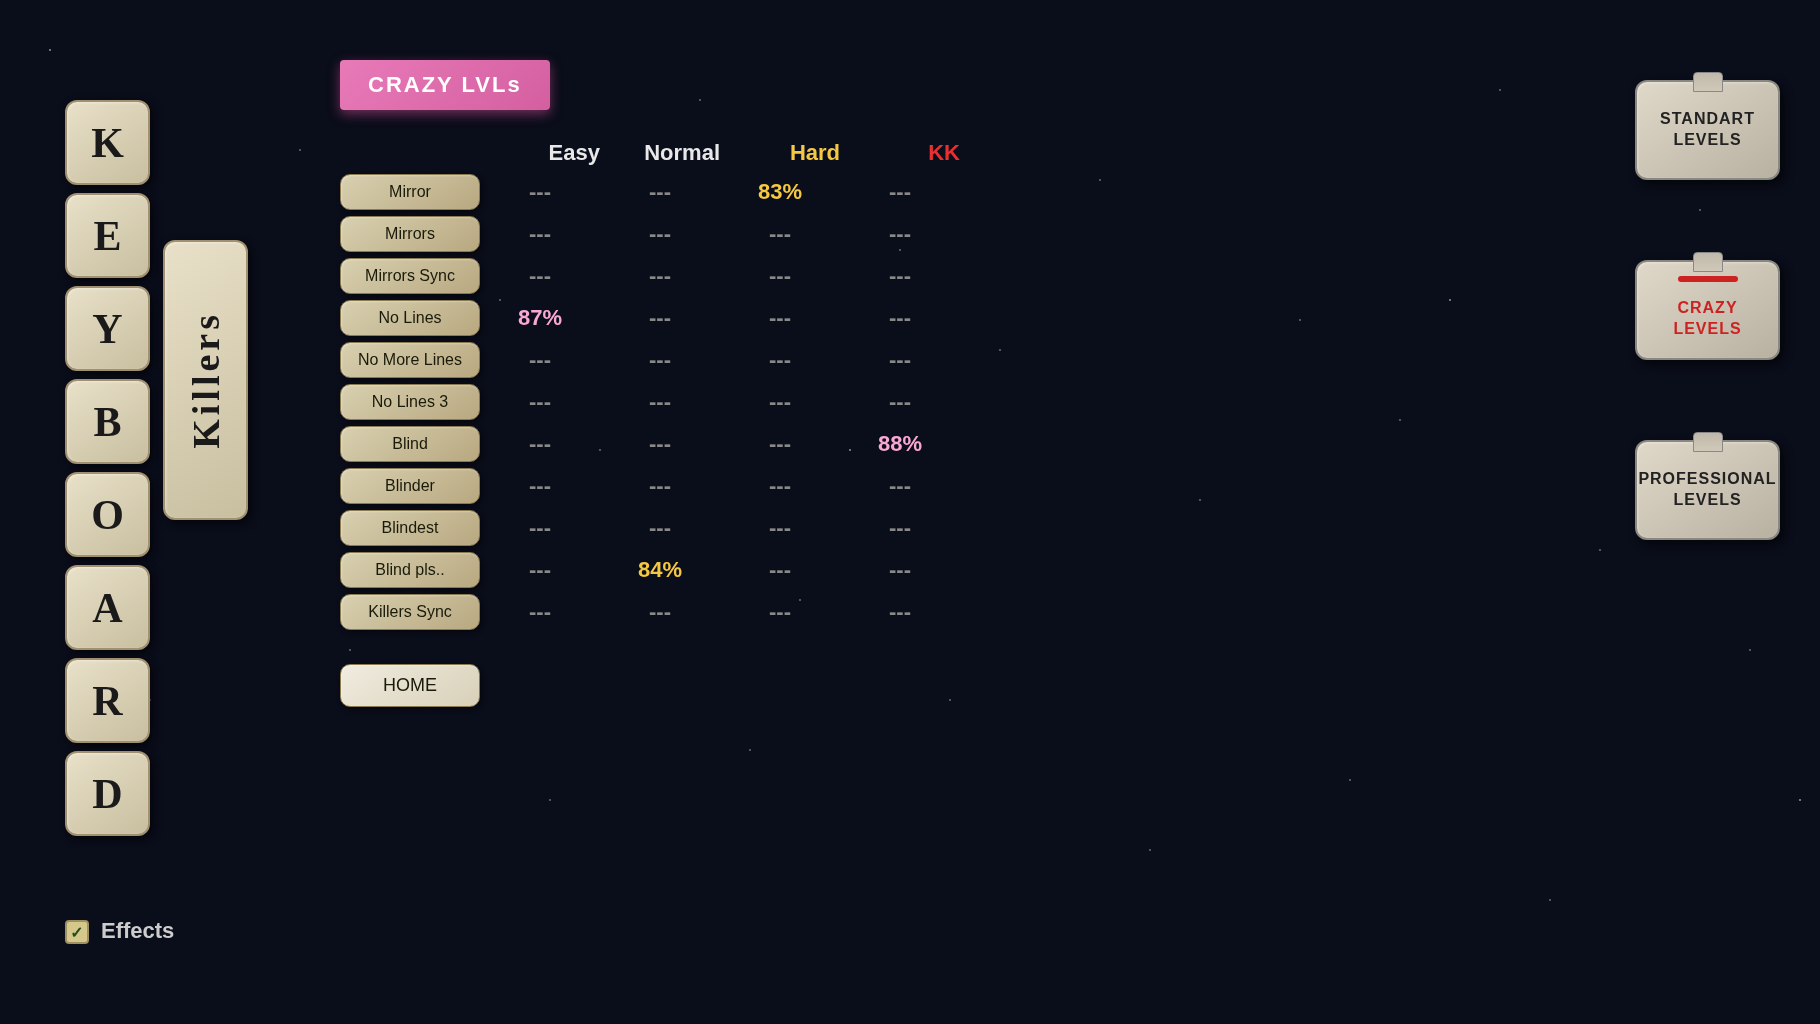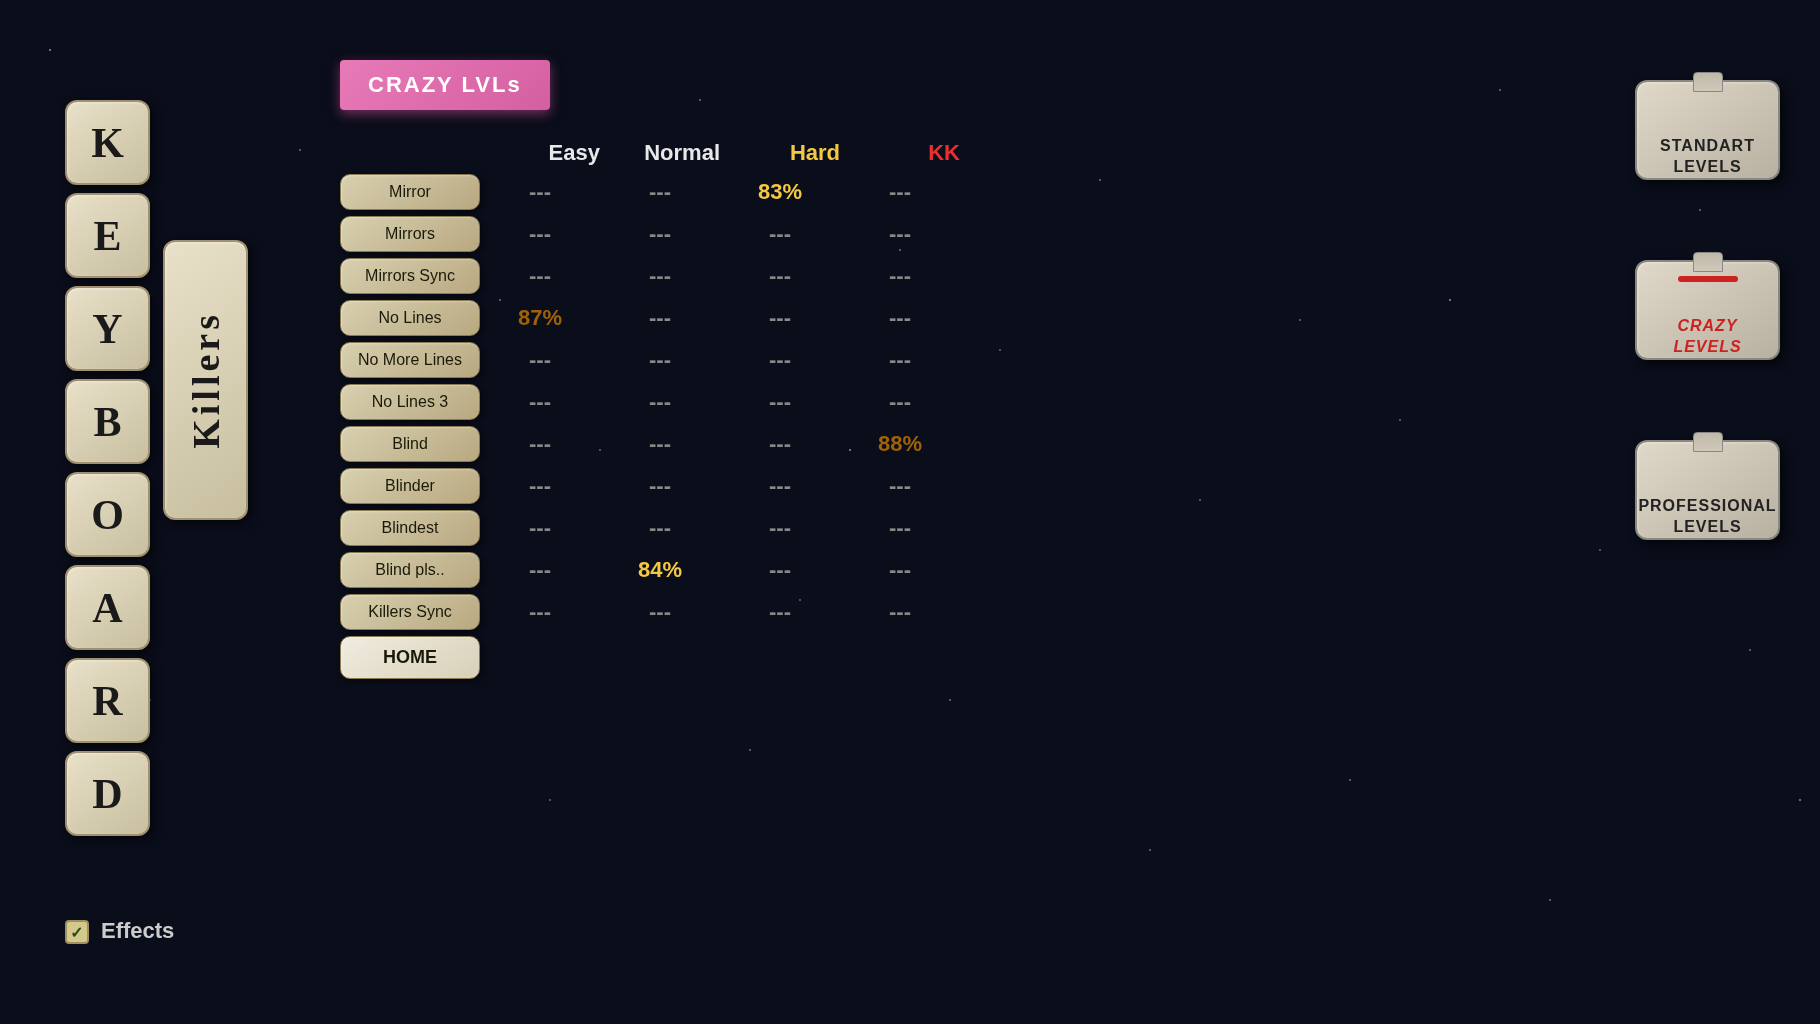--- a/index.html
+++ b/index.html
@@ -180,34 +180,35 @@
       font-size: 16px;
       color: #1a1a0a;
       cursor: pointer;
       text-align: center;
       box-shadow: 2px 2px 5px rgba(0,0,0,0.5), inset 1px 1px 2px rgba(255,255,255,0.3);
     }
 
     .level-btn.home-btn {
       background: linear-gradient(145deg, #f0ece0, #d8d0b8);
       font-size: 18px;
-      font-weight: 700;
+      font-weight: 400;
       color: #1a1a0a;
       padding: 10px 16px;
+      margin-top: 28px;
     }
 
     .score-cell {
       text-align: center;
       font-size: 22px;
       font-weight: 700;
       color: #888;
     }
 
     .score-cell.green {
-      color: #a16207;
+      color: #f9a8d4;
     }
 
     .score-cell.yellow {
       color: #f5c842;
     }
 
     .score-cell.empty {
       color: #888;
     }
 
@@ -257,21 +258,21 @@
     }
 
     .side-btn {
       width: 145px;
       height: 100px;
       background: linear-gradient(145deg, #e0d8c8, #b8b0a0);
       border: 2px solid #888880;
       border-radius: 12px;
       box-shadow: 4px 4px 10px rgba(0,0,0,0.6), inset 1px 1px 3px rgba(255,255,255,0.4);
       display: flex;
-      align-items: flex-end;
+      align-items: center;
       justify-content: center;
       cursor: pointer;
       position: relative;
     }
 
     .side-btn-text {
       font-size: 16px;
       font-weight: 700;
       color: #222;
       text-align: center;
@@ -445,21 +446,21 @@
   <div class="right-buttons">
 
     <div class="side-btn">
       <div class="side-btn-notch"></div>
       <span class="side-btn-text">STANDART<br>LEVELS</span>
     </div>
 
     <div class="side-btn crazy-btn">
       <div class="side-btn-notch"></div>
       <div class="crazy-btn-bar"></div>
-      <span class="side-btn-text" style="margin-top: 18px; font-style: italic;">CRAZY<br>LEVELS</span>
+      <span class="side-btn-text" style="margin-top: 18px;">CRAZY<br>LEVELS</span>
     </div>
 
     <div class="side-btn">
       <div class="side-btn-notch"></div>
       <span class="side-btn-text">PROFESSIONAL<br>LEVELS</span>
     </div>
 
   </div>
 
 </div>

